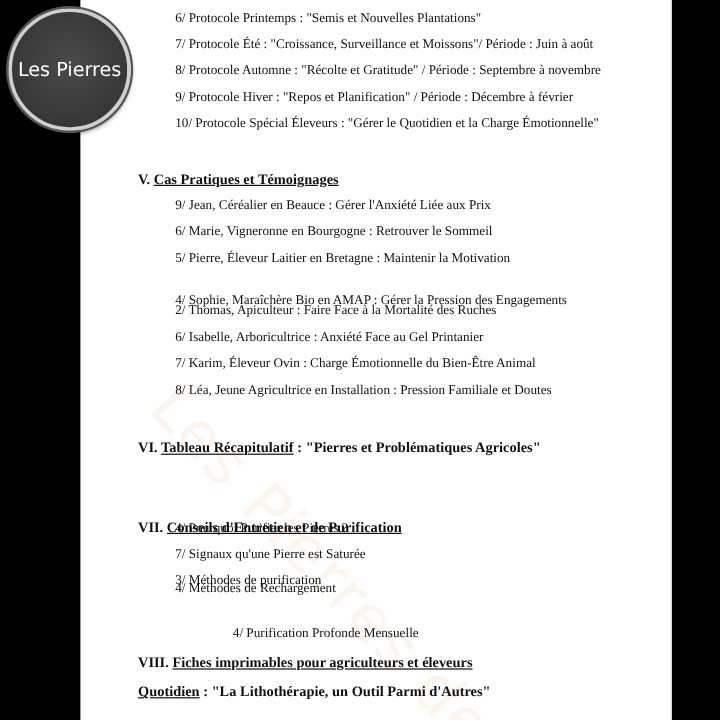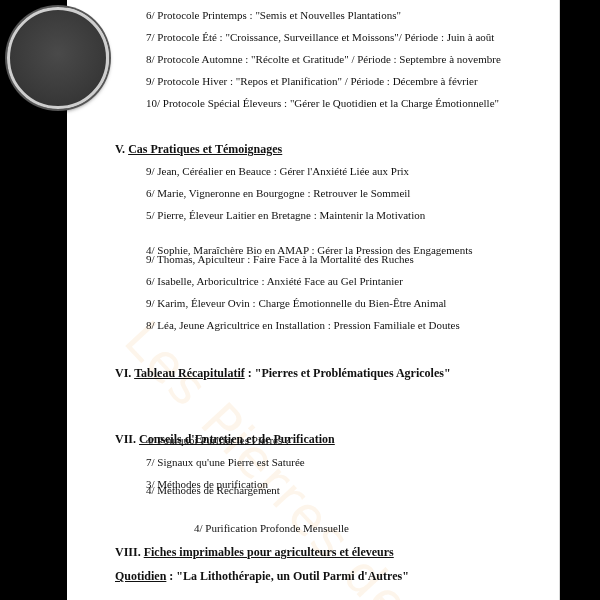--- a/index.html
+++ b/index.html
@@ -37,39 +37,40 @@
     .heading u { text-decoration: underline; }
   </style>
 </head>
 <body>
 
 <div class="page"></div>
 
 <div class="watermark">Les Pierres de Pascal</div>
 
 <div class="logo">
+  <span>Les Pierres</span>
 </div>
 
 <div class="line item" style="top:9px;">6/ Protocole Printemps : "Semis et Nouvelles Plantations"</div>
 <div class="line item" style="top:31px;">7/ Protocole Été : "Croissance, Surveillance et Moissons"/ Période : Juin à août</div>
 <div class="line item" style="top:53px;">8/ Protocole Automne : "Récolte et Gratitude" / Période : Septembre à novembre</div>
 <div class="line item" style="top:75px;">9/ Protocole Hiver : "Repos et Planification" / Période : Décembre à février</div>
 <div class="line item" style="top:97px;text-align:right;">10/ Protocole Spécial Éleveurs : "Gérer le Quotidien et la Charge Émotionnelle"</div>
 
 <div class="line heading" style="top:142px;">
   <span>V.</span>
   <u>Cas Pratiques et Témoignages</u>
 </div>
 <div class="line item" style="top:165px;">9/ Jean, Céréalier en Beauce : Gérer l'Anxiété Liée aux Prix</div>
 <div class="line item" style="top:187px;">6/ Marie, Vigneronne en Bourgogne : Retrouver le Sommeil</div>
 <div class="line item" style="top:209px;">5/ Pierre, Éleveur Laitier en Bretagne : Maintenir la Motivation</div>
 <div class="line item" style="top:244px;">4/ Sophie, Maraîchère Bio en AMAP : Gérer la Pression des Engagements</div>
-<div class="line item" style="top:253px;">9/ Thomas, Apiculteur : Faire Face à la Mortalité des Ruches</div>
+<div class="line item" style="top:253px;">2/ Thomas, Apiculteur : Faire Face à la Mortalité des Ruches</div>
 <div class="line item" style="top:275px;">6/ Isabelle, Arboricultrice : Anxiété Face au Gel Printanier</div>
-<div class="line item" style="top:297px;">9/ Karim, Éleveur Ovin : Charge Émotionnelle du Bien-Être Animal</div>
+<div class="line item" style="top:297px;">7/ Karim, Éleveur Ovin : Charge Émotionnelle du Bien-Être Animal</div>
 <div class="line item" style="top:319px;">8/ Léa, Jeune Agricultrice en Installation : Pression Familiale et Doutes</div>
 
 <div class="line heading" style="top:366px;">
   <span>VI.</span>
   <u>Tableau Récapitulatif</u><span> : "Pierres et Problématiques Agricoles"</span>
 </div>
 
 <div class="line heading" style="top:432px;">
   <span>VII.</span>
   <u>Conseils d'Entretien et de Purification</u>

